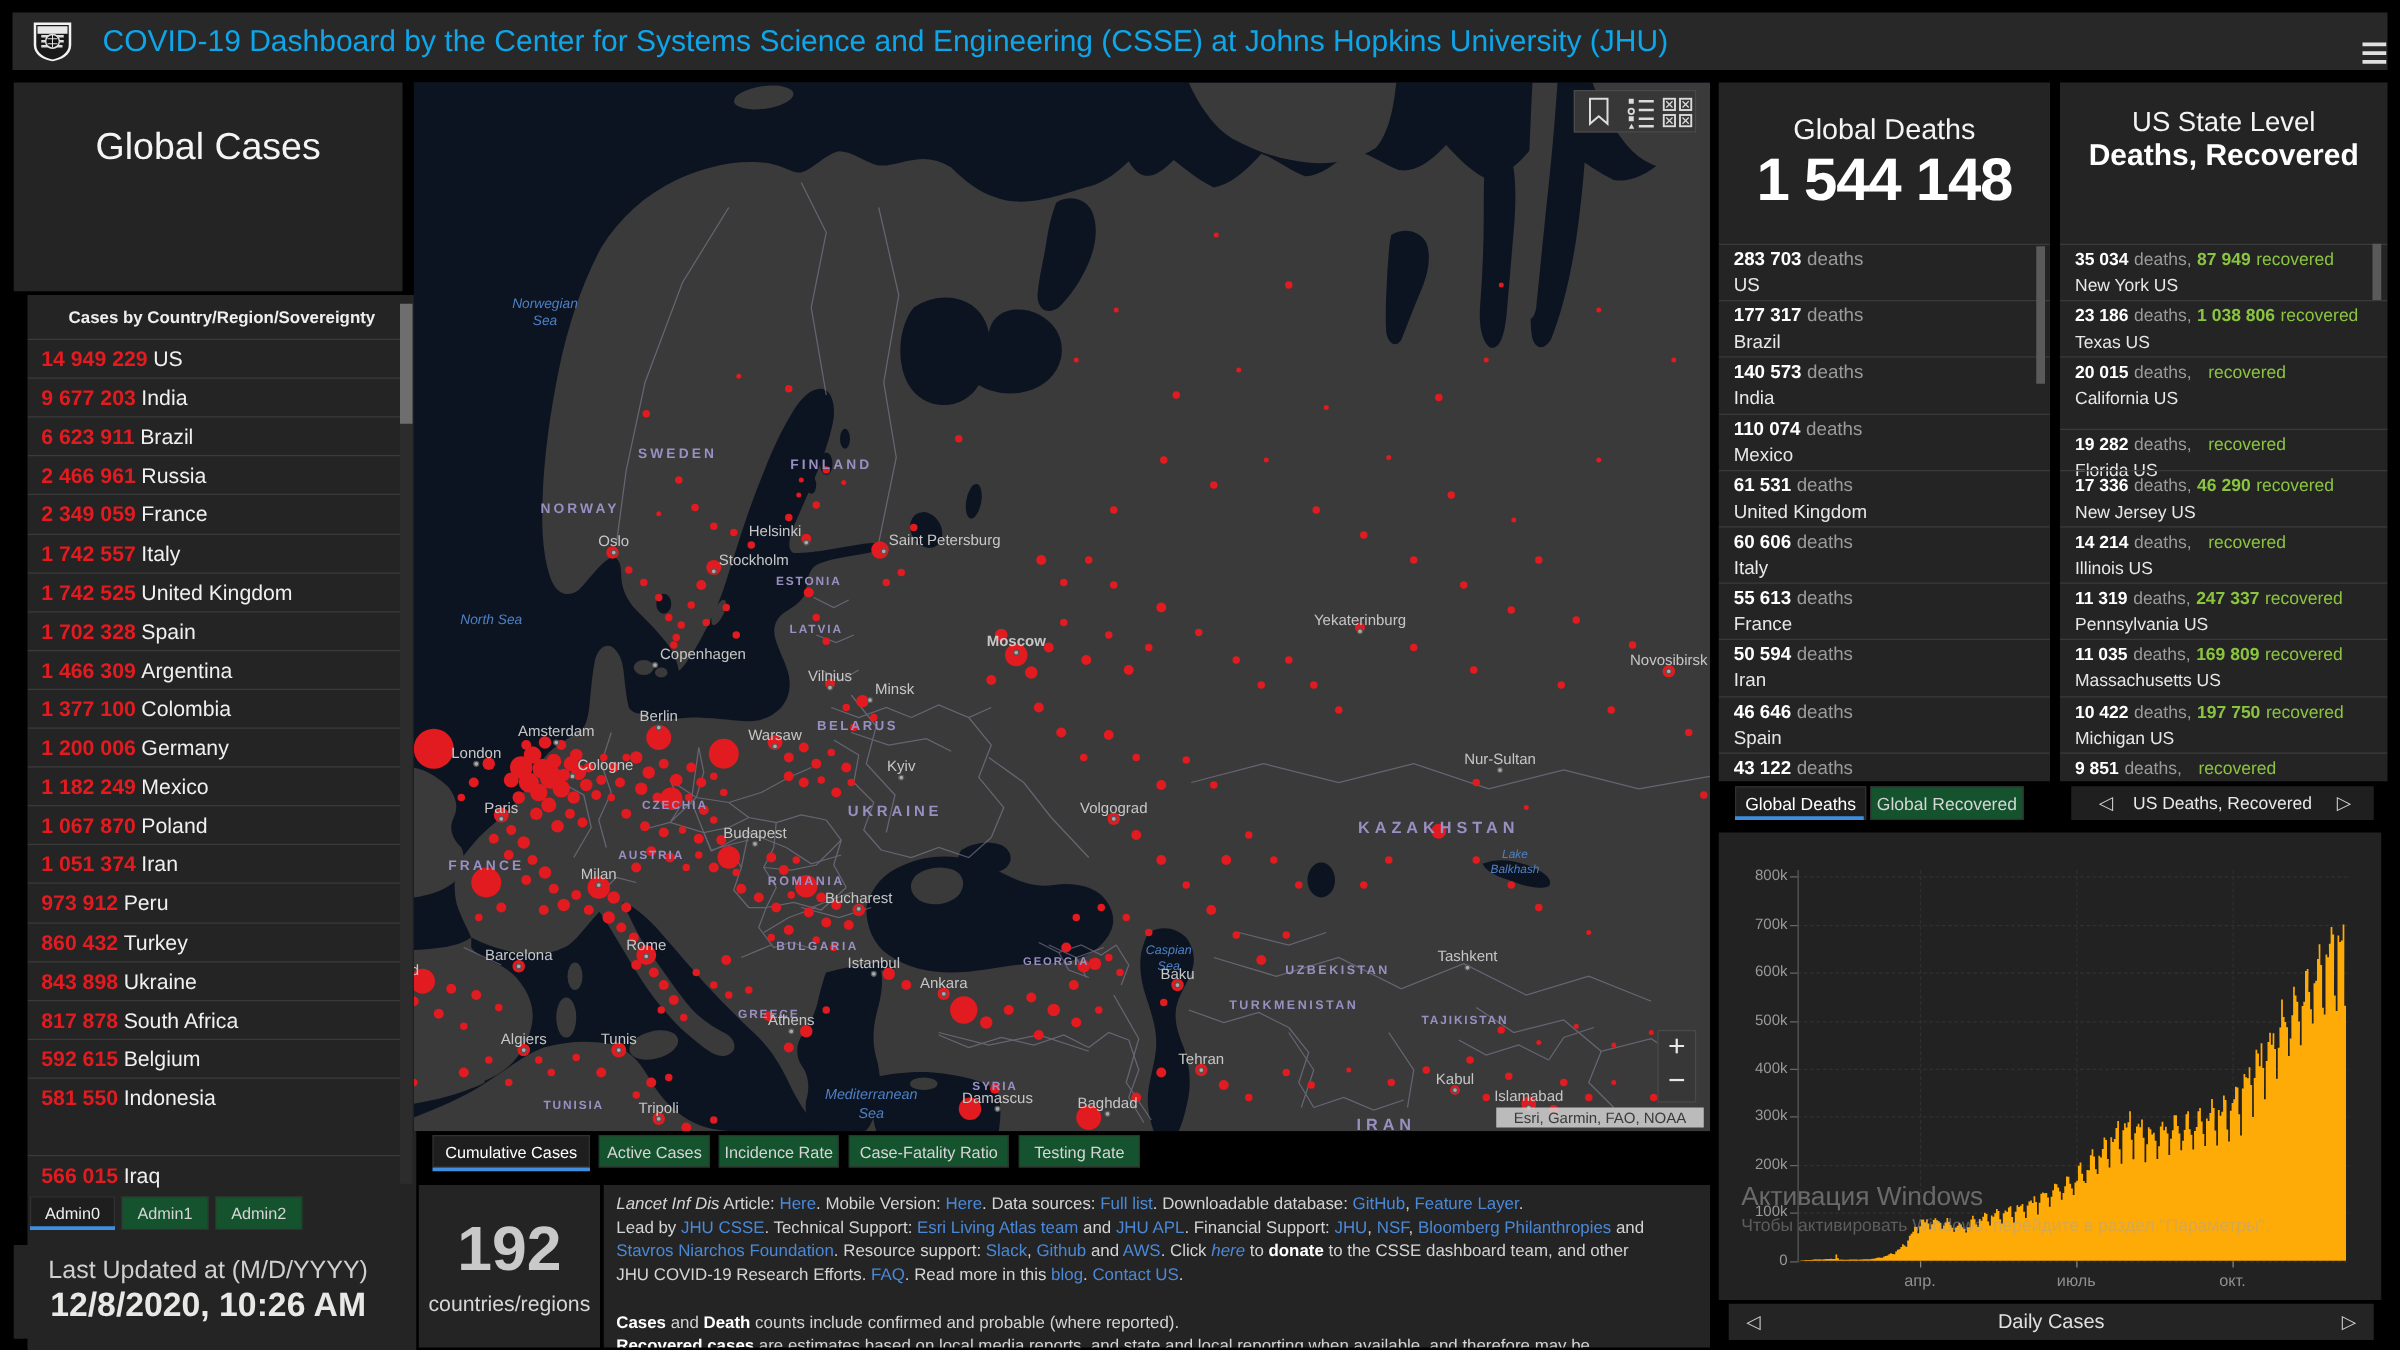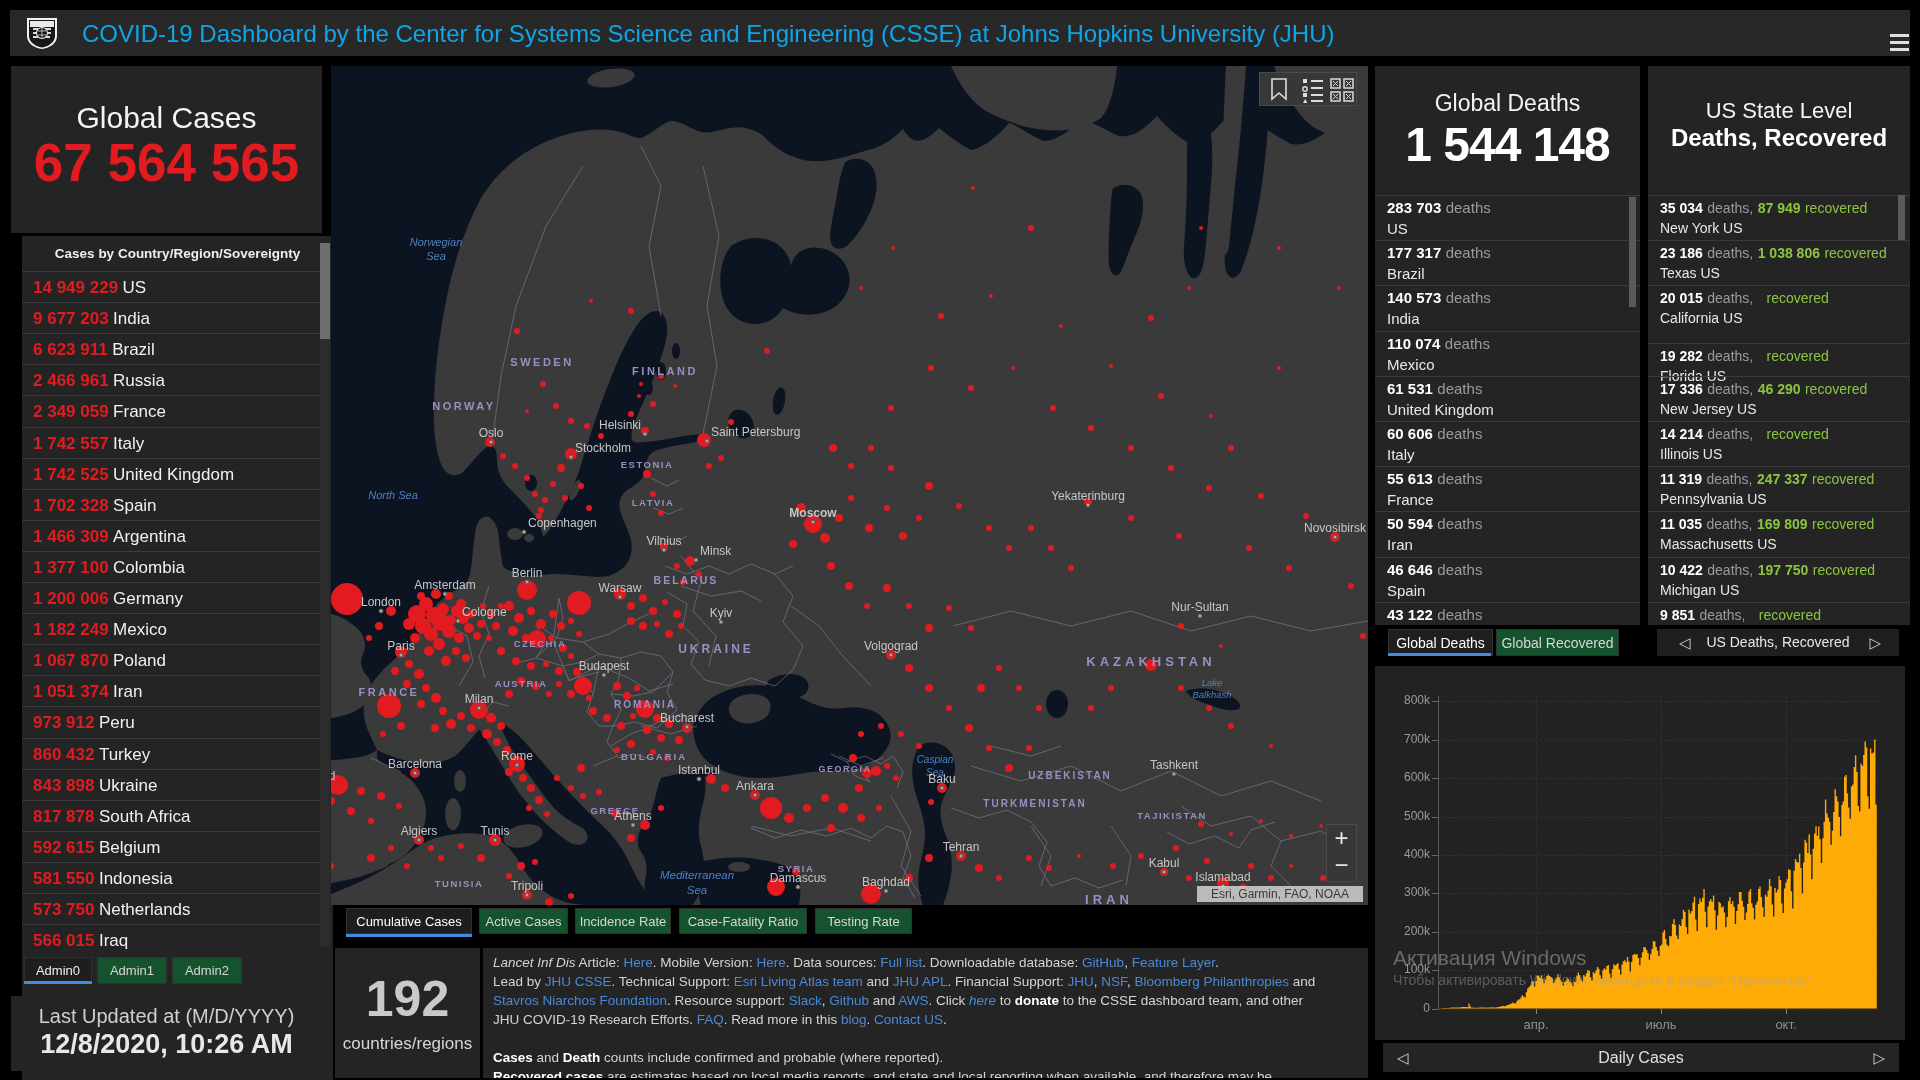--- a/index.html
+++ b/index.html
@@ -45,21 +45,21 @@
 #gd{left:1375px;top:66px;width:265px;height:559px;overflow:hidden}
 #gd .t{margin-top:24px;text-align:center;font-size:23px;color:#f4f4f4}
 #gd .n{text-align:center;font-size:48px;font-weight:bold;color:#fff;letter-spacing:-1px}
 .drow{position:absolute;left:0;width:100%;height:45.2px;border-top:1px solid #3a3a3a;padding:3px 0 0 12px}
 .dnum{color:#fff;font-weight:bold;font-size:15px}
 .dlab{color:#9b9b9b;font-size:15px}
 .dcty{color:#e8e8e8;font-size:15px;margin-top:3px}
 .gnum{color:#8bc540;font-weight:bold;font-size:15px}
 .glab{color:#8bc540;font-size:15px}
 #us{left:1648px;top:66px;width:262px;height:559px;overflow:hidden}
-#us .t1{margin-top:32px;text-align:center;font-size:22px;color:#f4f4f4}
+#us .t1{margin-top:19px;text-align:center;font-size:22px;color:#f4f4f4}
 #us .t2{text-align:center;font-size:24px;font-weight:bold;color:#fff}
 .srow{position:absolute;left:0;width:100%;height:45.2px;border-top:1px solid #3a3a3a;padding:3px 0 0 12px}
 #us .dnum,#us .dlab,#us .gnum,#us .glab,#us .dcty{font-size:14px}
 .sthumb{position:absolute;width:7px;background:#5a5a5a}
 
 #car{left:1657px;top:629px;width:242px;height:27px;background:#1f1f1f;color:#e8e8e8;text-align:center;line-height:27px;font-size:14px}
 .arr{position:absolute;top:0;font-size:15px;color:#cfcfcf}
 
 #chart{left:1375px;top:666px;width:530px;height:374px;background:#222;overflow:hidden}
 .ylab{position:absolute;left:0;width:55px;text-align:right;font-size:12px;color:#9a9a9a}
@@ -85,21 +85,20 @@
   <div class="title">COVID-19 Dashboard by the Center for Systems Science and Engineering (CSSE) at Johns Hopkins University (JHU)</div>
   <div id="burger">
       <span style="top:24px"></span>
       <span style="top:31px"></span>
       <span style="top:38px"></span>
     </div>
 </div>
 
 <div id="gc" class="panel">
     <div class="t">Global Cases</div>
-    <div class="n">67 564 565</div>
   </div>
 
 <div id="cl" class="panel">
   <div class="hd">Cases by Country/Region/Sovereignty</div>
   <div class="track"></div>
   <div class="crow" style="top:35.0px"><span class="cnum">14 949 229</span> <span class="cname">US</span></div>
 <div class="crow" style="top:66.1px"><span class="cnum">9 677 203</span> <span class="cname">India</span></div>
 <div class="crow" style="top:97.2px"><span class="cnum">6 623 911</span> <span class="cname">Brazil</span></div>
 <div class="crow" style="top:128.3px"><span class="cnum">2 466 961</span> <span class="cname">Russia</span></div>
 <div class="crow" style="top:159.4px"><span class="cnum">2 349 059</span> <span class="cname">France</span></div>
@@ -111,21 +110,20 @@
 <div class="crow" style="top:346.0px"><span class="cnum">1 200 006</span> <span class="cname">Germany</span></div>
 <div class="crow" style="top:377.1px"><span class="cnum">1 182 249</span> <span class="cname">Mexico</span></div>
 <div class="crow" style="top:408.2px"><span class="cnum">1 067 870</span> <span class="cname">Poland</span></div>
 <div class="crow" style="top:439.3px"><span class="cnum">1 051 374</span> <span class="cname">Iran</span></div>
 <div class="crow" style="top:470.4px"><span class="cnum">973 912</span> <span class="cname">Peru</span></div>
 <div class="crow" style="top:501.5px"><span class="cnum">860 432</span> <span class="cname">Turkey</span></div>
 <div class="crow" style="top:532.6px"><span class="cnum">843 898</span> <span class="cname">Ukraine</span></div>
 <div class="crow" style="top:563.7px"><span class="cnum">817 878</span> <span class="cname">South Africa</span></div>
 <div class="crow" style="top:594.8px"><span class="cnum">592 615</span> <span class="cname">Belgium</span></div>
 <div class="crow" style="top:625.9px"><span class="cnum">581 550</span> <span class="cname">Indonesia</span></div>
-<div class="crow" style="top:657.0px"><span class="cnum">573 750</span> <span class="cname">Netherlands</span></div>
 <div class="crow" style="top:688.1px"><span class="cnum">566 015</span> <span class="cname">Iraq</span></div>
   <div class="thumb"></div>
 </div>
 
 <div class="tab on" style="left:24px;top:957px;width:68px;height:27px;line-height:26px;font-size:13px;background:#1e1e1e;color:#efefef">Admin0</div>
 <div class="tab" style="left:97px;top:957px;width:70px;height:27px;line-height:26px;font-size:13px">Admin1</div>
 <div class="tab" style="left:172px;top:957px;width:70px;height:27px;line-height:26px;font-size:13px">Admin2</div>
 <div class="bluebar" style="left:24px;top:981px;width:68px;height:3px"></div>
 
 <div id="lu" class="panel">

